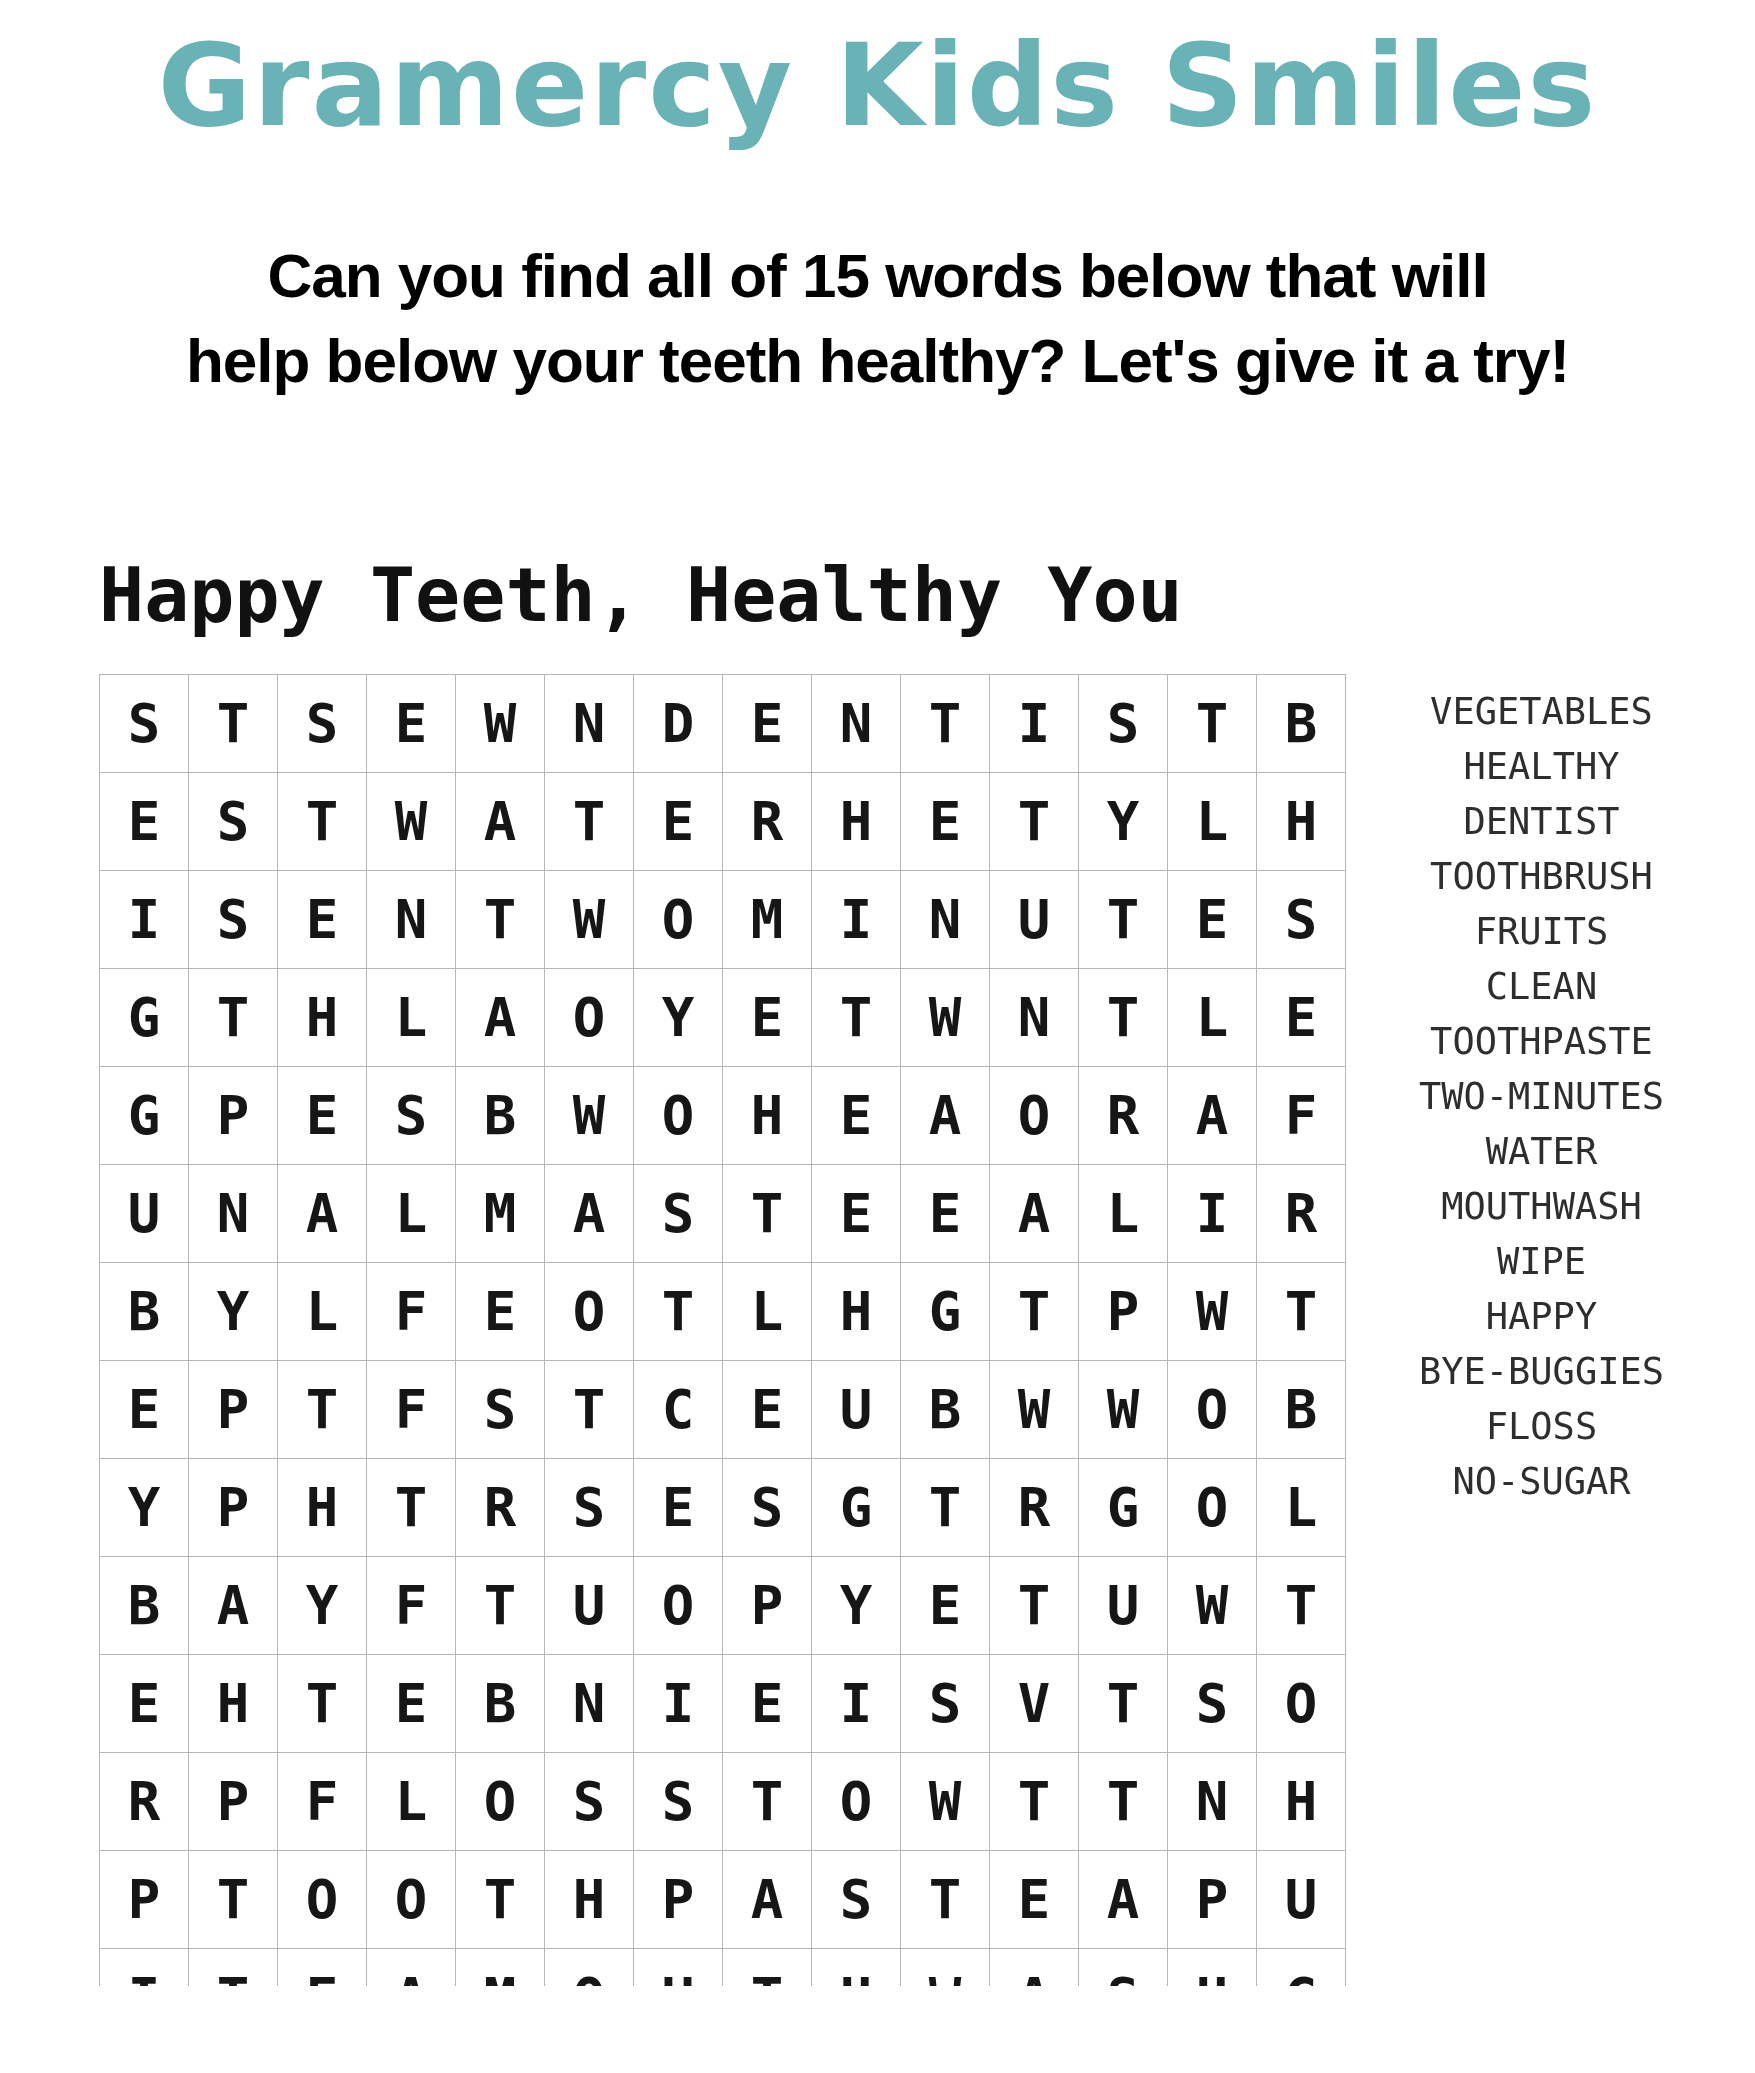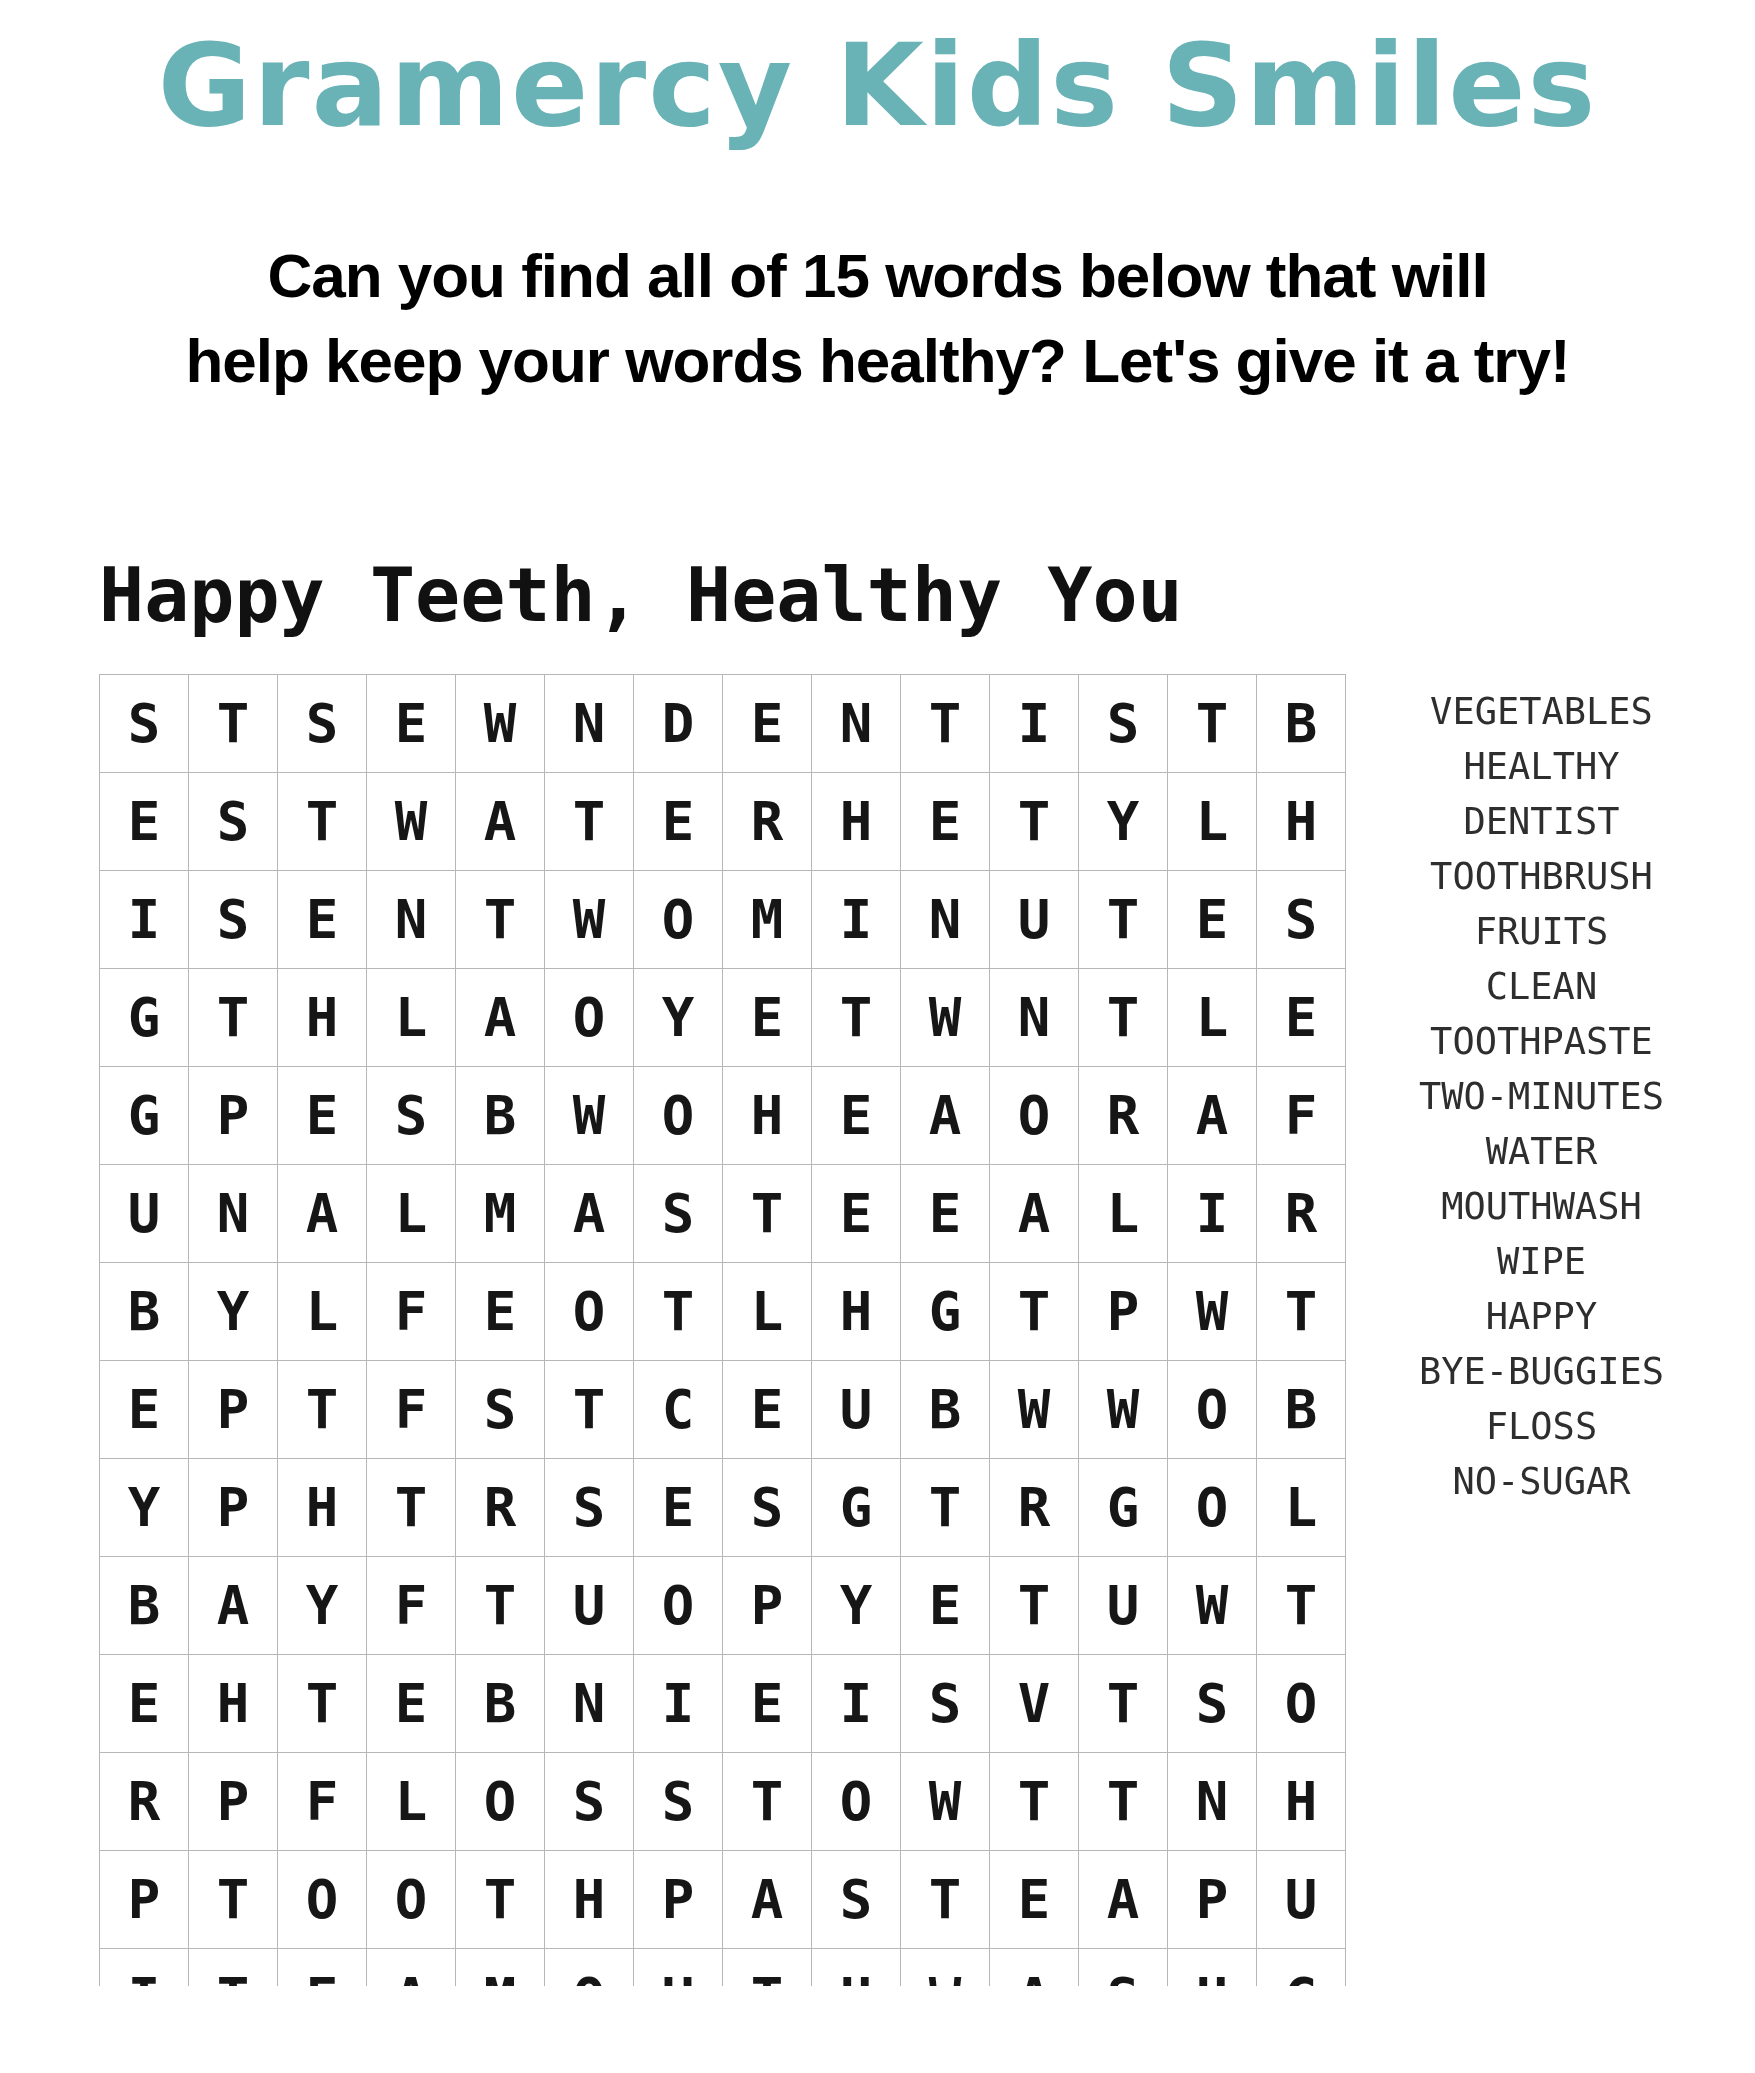--- a/index.html
+++ b/index.html
@@ -87,21 +87,21 @@
 </style>
 </head>
 <body>
 
 <div class="page">
 
   <div class="brand">Gramercy Kids Smiles</div>
 
   <div class="instructions">
     <div>Can you find all of 15 words below that will</div>
-    <div>help keep your words healthy? Let's give it a try!</div>
+    <div>help below your teeth healthy? Let's give it a try!</div>
   </div>
 
   <h1 class="puzzle-title">Happy Teeth, Healthy You</h1>
 
   <div class="grid" id="grid">
       <div class="cell">S</div>
       <div class="cell">T</div>
       <div class="cell">S</div>
       <div class="cell">E</div>
       <div class="cell">W</div>

